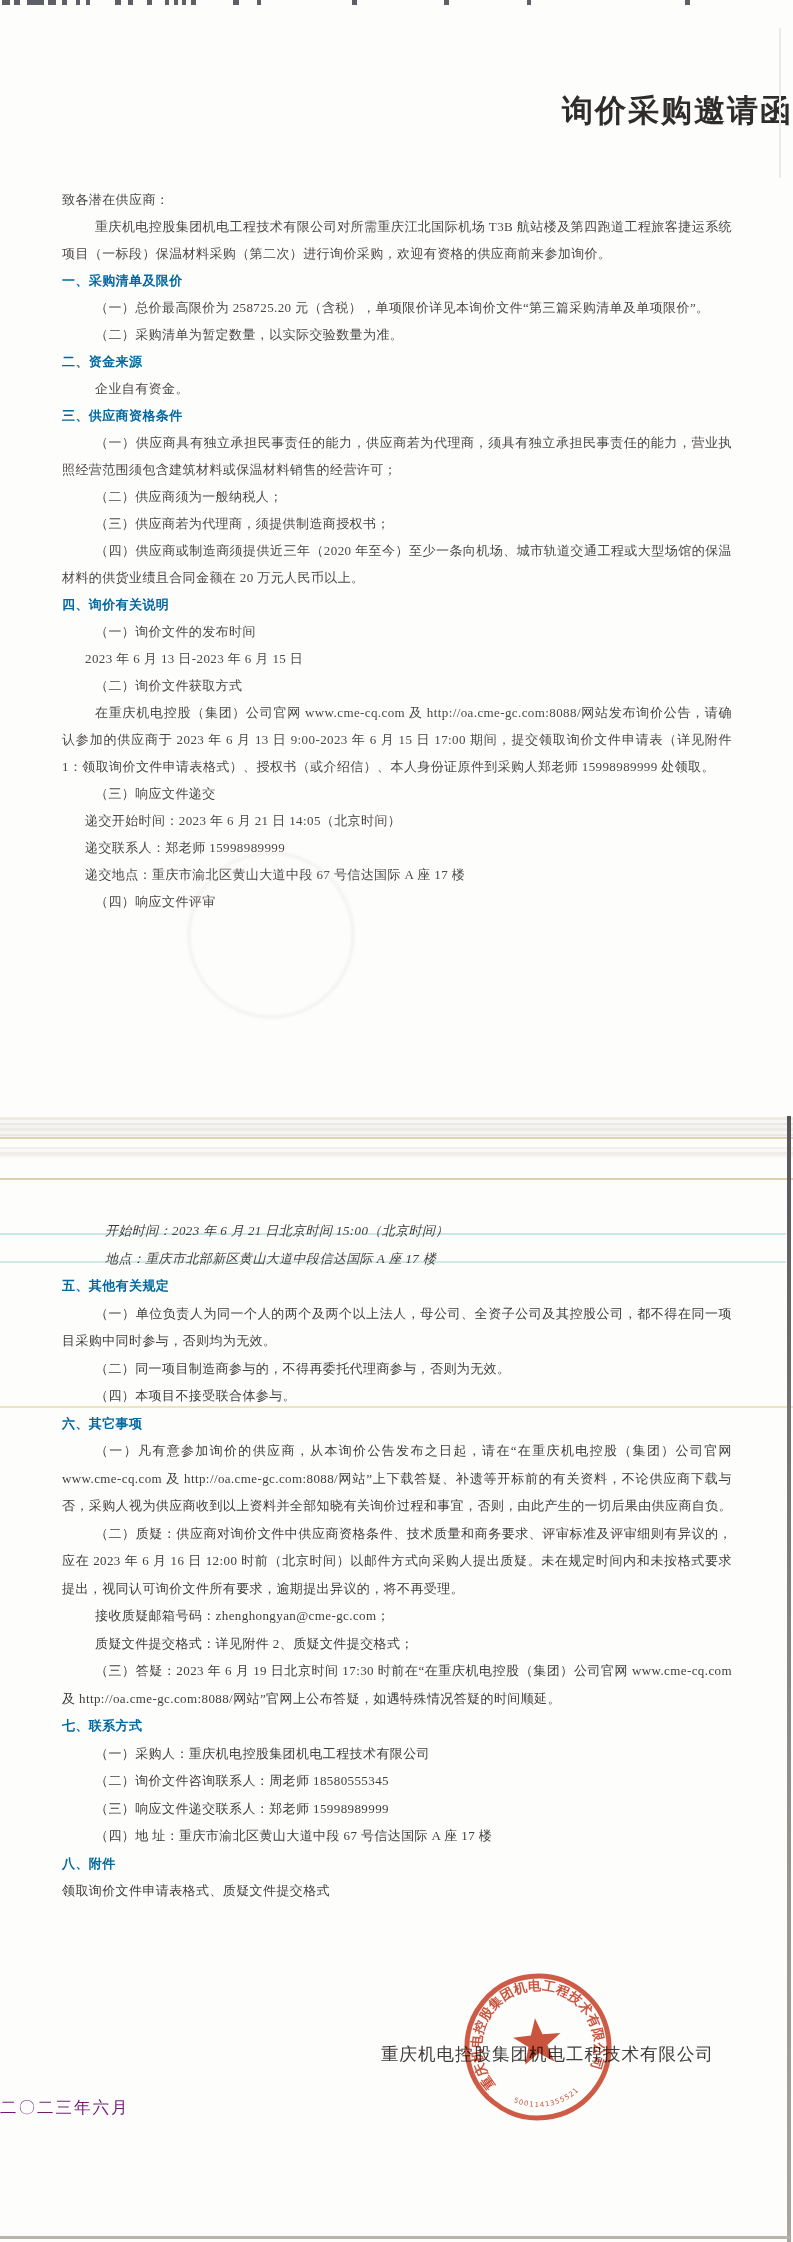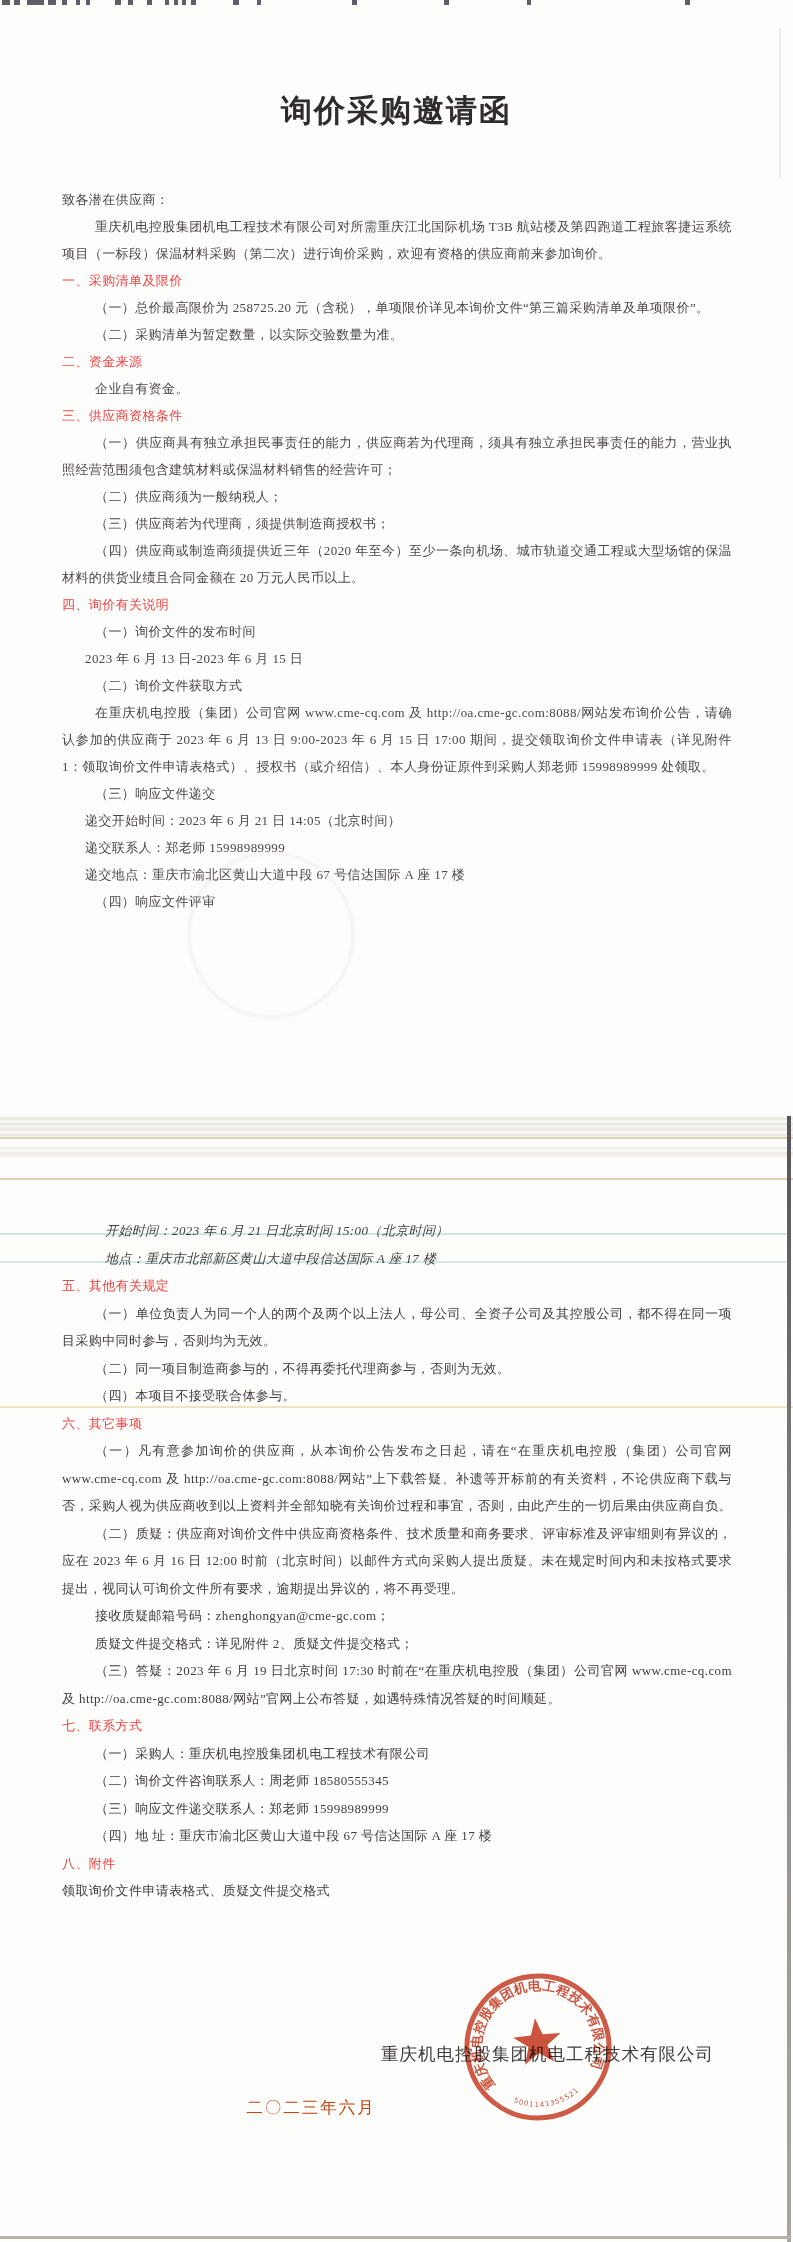--- a/index.html
+++ b/index.html
@@ -1,27 +1,27 @@
 <!DOCTYPE html>
 <html><head>
 <meta charset="utf-8">
 <style>
   html,body{margin:0;padding:0;background:#ffffff;}
   #scan{position:relative;width:793px;height:2242px;background:#fdfdfc;overflow:hidden;
         font-family:"Liberation Serif","DejaVu Serif",serif;color:#474543;}
   
-  #doc-title{position:absolute;top:90px;left:0;width:100%;text-align:center;
+  #doc-title{position:absolute;top:90px;left:0;width:100%;text-align:right;
     font-size:31px;font-weight:bold;color:#2f2d2c;letter-spacing:2px;}
   
   .textcol{position:absolute;left:62px;width:670px;font-size:13px;letter-spacing:.4px;
     text-align:justify;}
   #page1-text{top:186px;line-height:27px;color:#4a4846;}
   #page2-text{top:1217px;line-height:27.5px;color:#403e3c;}
   .textcol p{margin:0;padding:0;}
-  .h{font-weight:normal;color:#ef4444;}
+  .h{font-weight:bold;color:#0369a1;}
   .p{text-indent:33px;}
   .s1{text-indent:23px;}
   .s2{text-indent:43px;font-style:italic;}
   .plain{text-indent:0;}
   
   #ghost-stamp{position:absolute;left:188px;top:852px;width:162px;height:162px;border-radius:50%;
     border:2px solid #d6d3cc;opacity:.38;filter:blur(1.5px);}
   
   .dash{position:absolute;top:0;height:5px;background:#43434b;opacity:.85;}
   #band1{position:absolute;left:0;top:1117px;width:793px;height:22px;
@@ -34,22 +34,22 @@
   #cyan-line-1{position:absolute;left:0;top:1233px;width:786px;height:2px;background:#c3e2dd;opacity:.85;}
   #cyan-line-2{position:absolute;left:0;top:1261px;width:786px;height:2px;background:#c7e4e0;opacity:.8;}
   #yellow-line{position:absolute;left:0;top:1406px;width:793px;height:2px;background:#e9e2b4;opacity:.85;}
   #right-edge-line{position:absolute;left:787px;top:1116px;width:4px;height:1126px;
     background:linear-gradient(180deg,#54545a 0%,#7e7c7a 35%,#9b9894 70%,#a9a5a0 100%);}
   #bottom-edge-line{position:absolute;left:0;top:2236px;width:790px;height:3px;background:#b7b3ac;}
   #page1-right-faint{position:absolute;left:779px;top:28px;width:2px;height:150px;background:#edebe7;}
   
   #sig-company{position:absolute;left:0;right:79px;top:2042px;text-align:right;
     font-size:17.5px;letter-spacing:1px;color:#3f3d3b;}
-  #sig-date{position:absolute;left:0;right:171px;top:2097px;text-align:center;
-    font-size:16.5px;letter-spacing:2px;color:#c2410c;}
+  #sig-date{position:absolute;left:0;right:171px;top:2097px;text-align:left;
+    font-size:16.5px;letter-spacing:2px;color:#701a75;}
   
   #seal{position:absolute;left:460px;top:1969px;width:156px;height:156px;
     mix-blend-mode:multiply;opacity:.92;}
 </style>
 </head>
 <body>
 
 <div id="scan">
 
   <div id="doc-title">询价采购邀请函</div>

